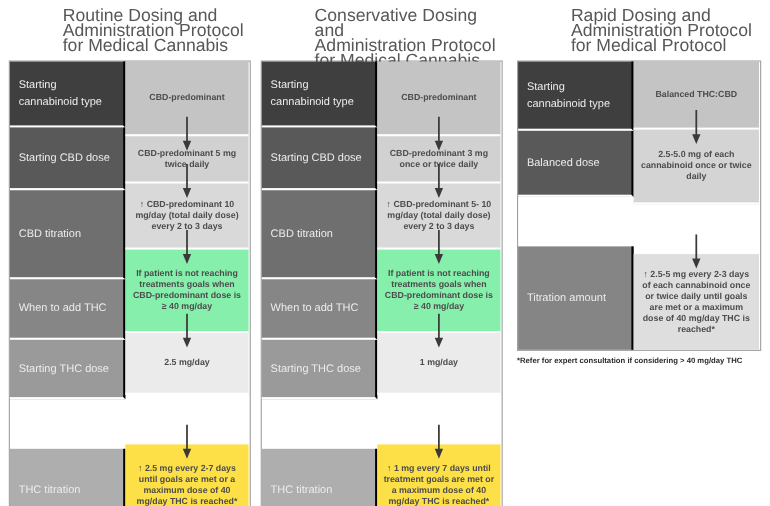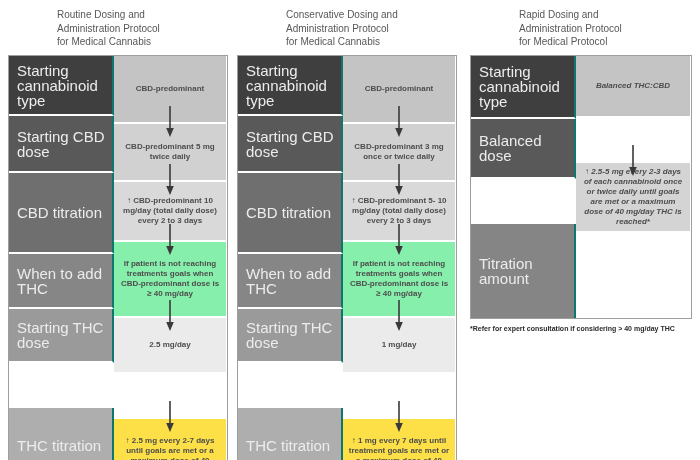--- a/index.html
+++ b/index.html
@@ -6,44 +6,44 @@
   html,body { background:#ffffff; }
   #page {
     position:relative; width:700px; height:460px; background:#ffffff;
     font-family:"Liberation Sans", sans-serif; overflow:hidden;
   }
   .group { position:absolute; top:8px; width:220px; }
   #g1 { left:8px; }
   #g2 { left:237px; }
   #g3 { left:470px; width:222px; }
   .title {
-    height:47px; padding-left:49px; font-size:10px; line-height:13.5px;
+    height:47px; padding-left:49px; font-size:16px; line-height:13.5px;
     color:#575757; white-space:pre-line;
   }
   .tbl { display:flex; border:1px solid #9e9e9e; background:#fff; }
   .col { display:flex; flex-direction:column; }
   .col-l { width:105px; }
   .col-v { width:112px; }
-  #g3 .col-v { width:114px;font-style:italic; }
+  #g3 .col-v { width:114px; }
   .lc {
     display:flex; align-items:center; padding:2px 4px 2px 8px;
-    font-size:15px; line-height:15px; color:#ececec;
-    border-right:2px solid #0f766e; border-bottom:2px solid #ffffff;
+    font-size:10px; line-height:15px; color:#ececec;
+    border-right:2px solid #000000; border-bottom:2px solid #ffffff;
   }
   .vc {
     position:relative; display:flex; align-items:center; justify-content:center;
     text-align:center; padding:2px 5px; font-size:8px; font-weight:bold;
     line-height:10px; color:#4d4d4d; border-bottom:2px solid #ffffff;
   }
   .col > :last-child { border-bottom:none;margin-top:45px; }
   
   .tA .col-l > :nth-child(1){height:60px} .tA .col-l > :nth-child(2){height:57px}
   .tA .col-l > :nth-child(3){height:81px} .tA .col-l > :nth-child(4){height:55px}
   .tA .col-l > :nth-child(5){height:54px} .tA .col-l > :nth-child(6){height:75px}
-  .tA .col-v > :nth-child(1){height:68px} .tA .col-v > :nth-child(2){height:58px}
+  .tA .col-v > :nth-child(1){height:68px} .tA .col-v > :nth-child(2){height:43px}
   .tA .col-v > :nth-child(3){height:60px} .tA .col-v > :nth-child(4){height:76px}
   .tA .col-v > :nth-child(5){height:56px} .tA .col-v > :nth-child(6){height:73px}
   .tB .col-l > :nth-child(1){height:63px} .tB .col-l > :nth-child(2){height:60px}
   .tB .col-l > :nth-child(3){height:94px}
   .tB .col-v > :nth-child(1){height:62px} .tB .col-v > :nth-child(2){height:68px}
   .tB .col-v > :nth-child(3){height:87px}
   
   .tA .col-l > :nth-child(1){background:#3f3f3f} .tA .col-l > :nth-child(2){background:#595959}
   .tA .col-l > :nth-child(3){background:#6f6f6f} .tA .col-l > :nth-child(4){background:#868686}
   .tA .col-l > :nth-child(5){background:#9a9a9a} .tA .col-l > :nth-child(6){background:#aeaeae}
@@ -188,20 +188,27 @@
       </div>
       <div class="col col-v">
         <div class="vc">
           <span>Balanced THC:CBD</span>
           </div>
         <div class="vc">
           <svg class="arw" width="12" height="32" viewBox="0 0 12 32">
               <path d="M6 0 V23" stroke="#3a3a3a" stroke-width="1.6" fill="none"></path>
               <path d="M2.2 22 L9.8 22 L6 31 Z" fill="#3a3a3a"></path>
             </svg>
+          <span>2.5-5.0 mg of each cannabinoid once or twice daily</span>
+          </div>
+        <div class="vc">
+          <svg class="arw" width="12" height="32" viewBox="0 0 12 32">
+              <path d="M6 0 V23" stroke="#3a3a3a" stroke-width="1.6" fill="none"></path>
+              <path d="M2.2 22 L9.8 22 L6 31 Z" fill="#3a3a3a"></path>
+            </svg>
           <span>↑ 2.5-5 mg every 2-3 days of each cannabinoid once or twice daily until goals are met or a maximum dose of 40 mg/day THC is reached*</span>
           </div>
       </div>
     </div>
     <div class="fnote">*Refer for expert consultation if considering &gt; 40 mg/day THC</div>
   </div>
 
 </div>
 
 </body></html>

